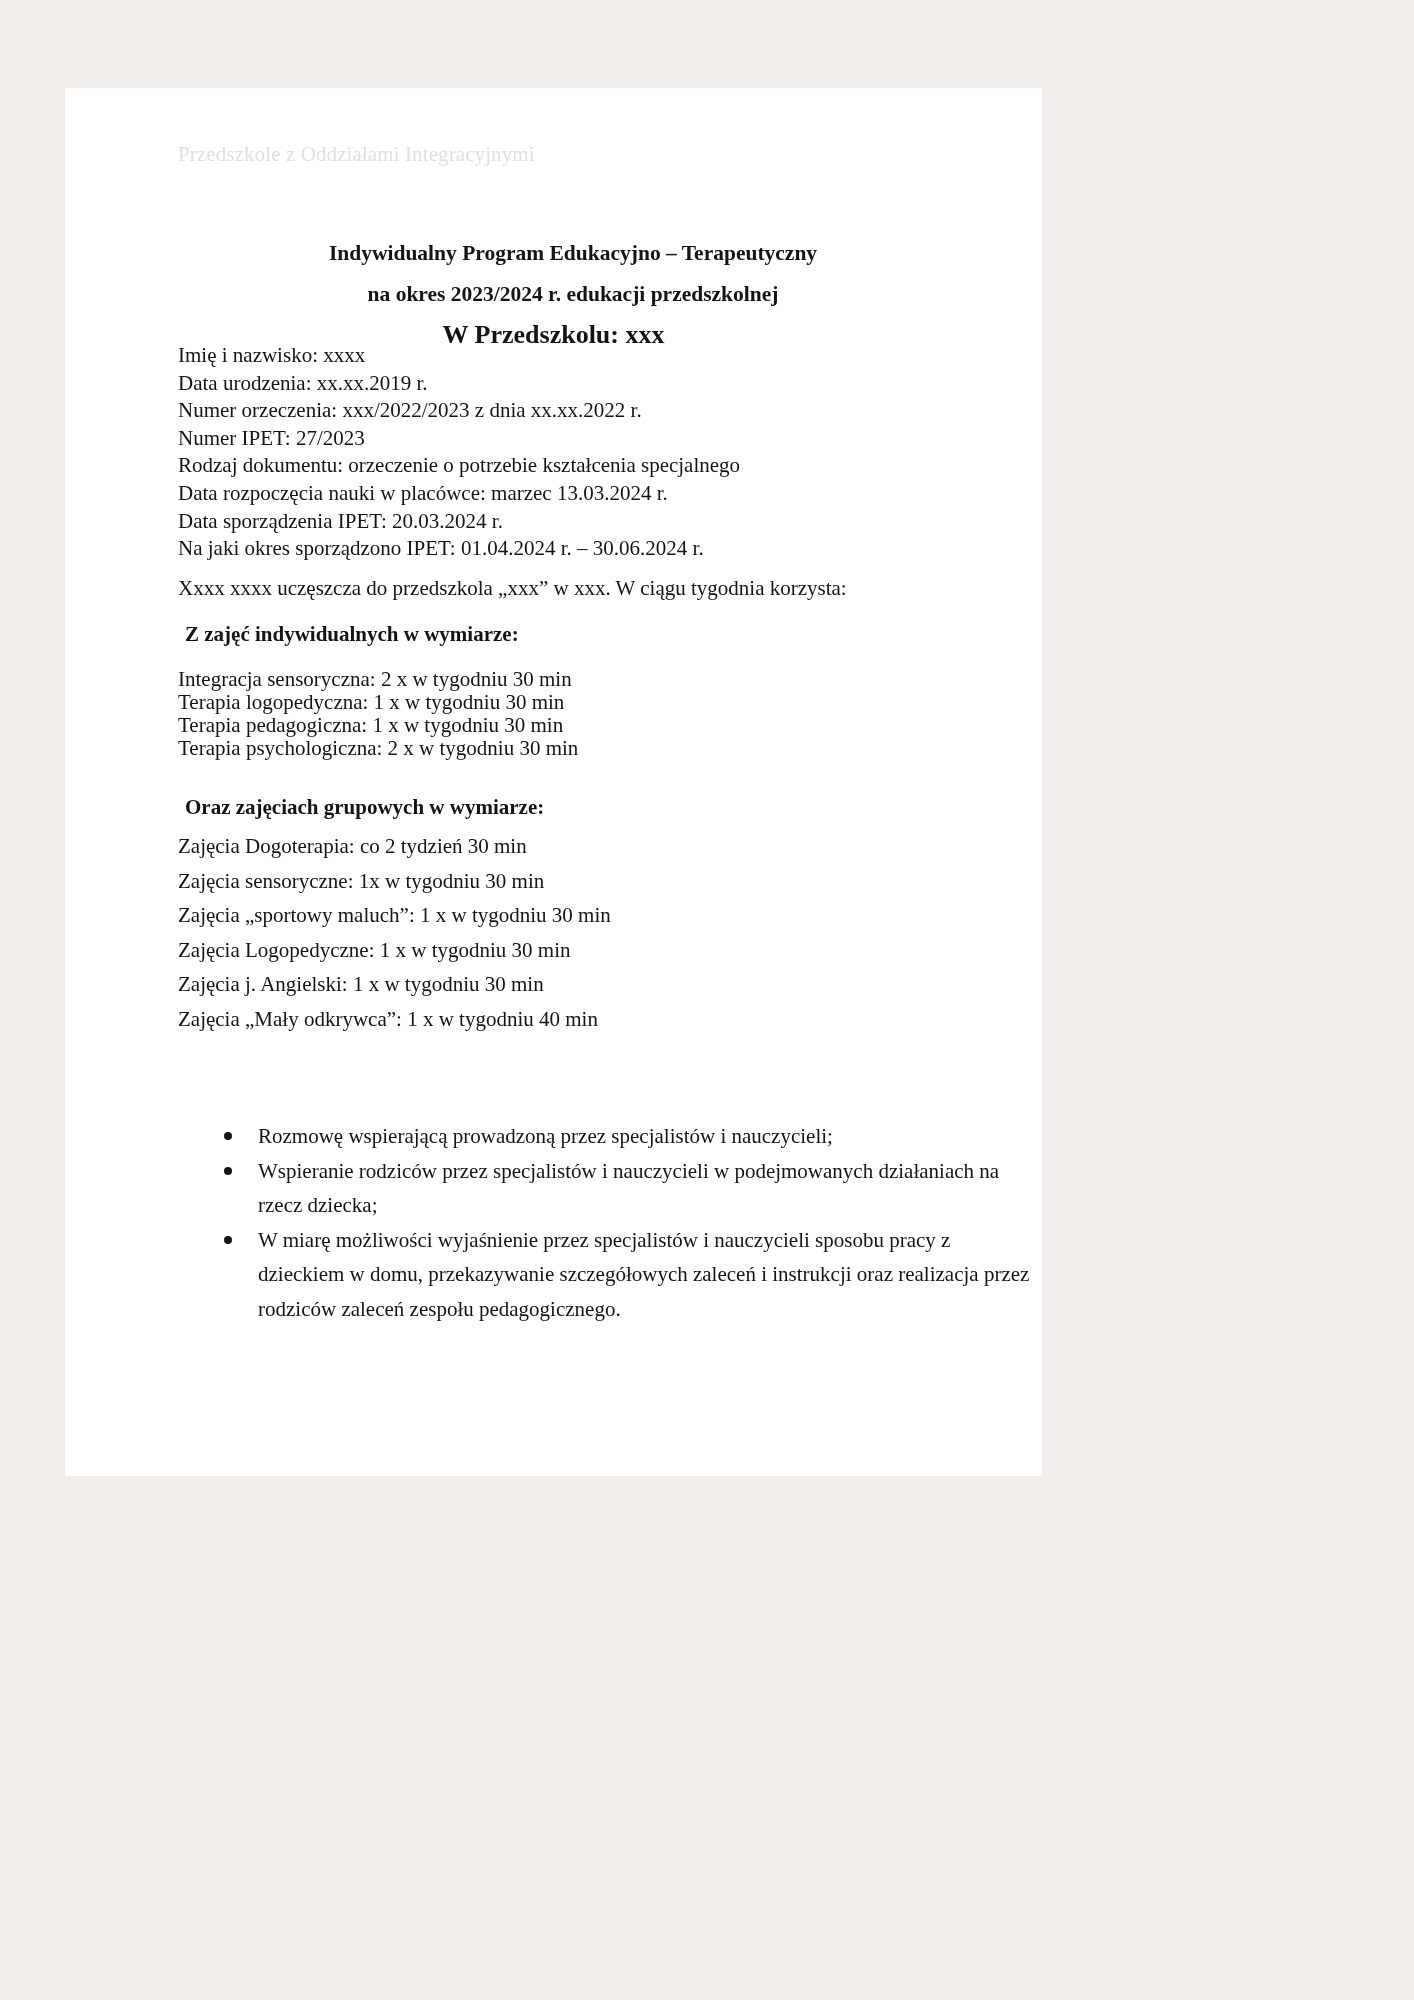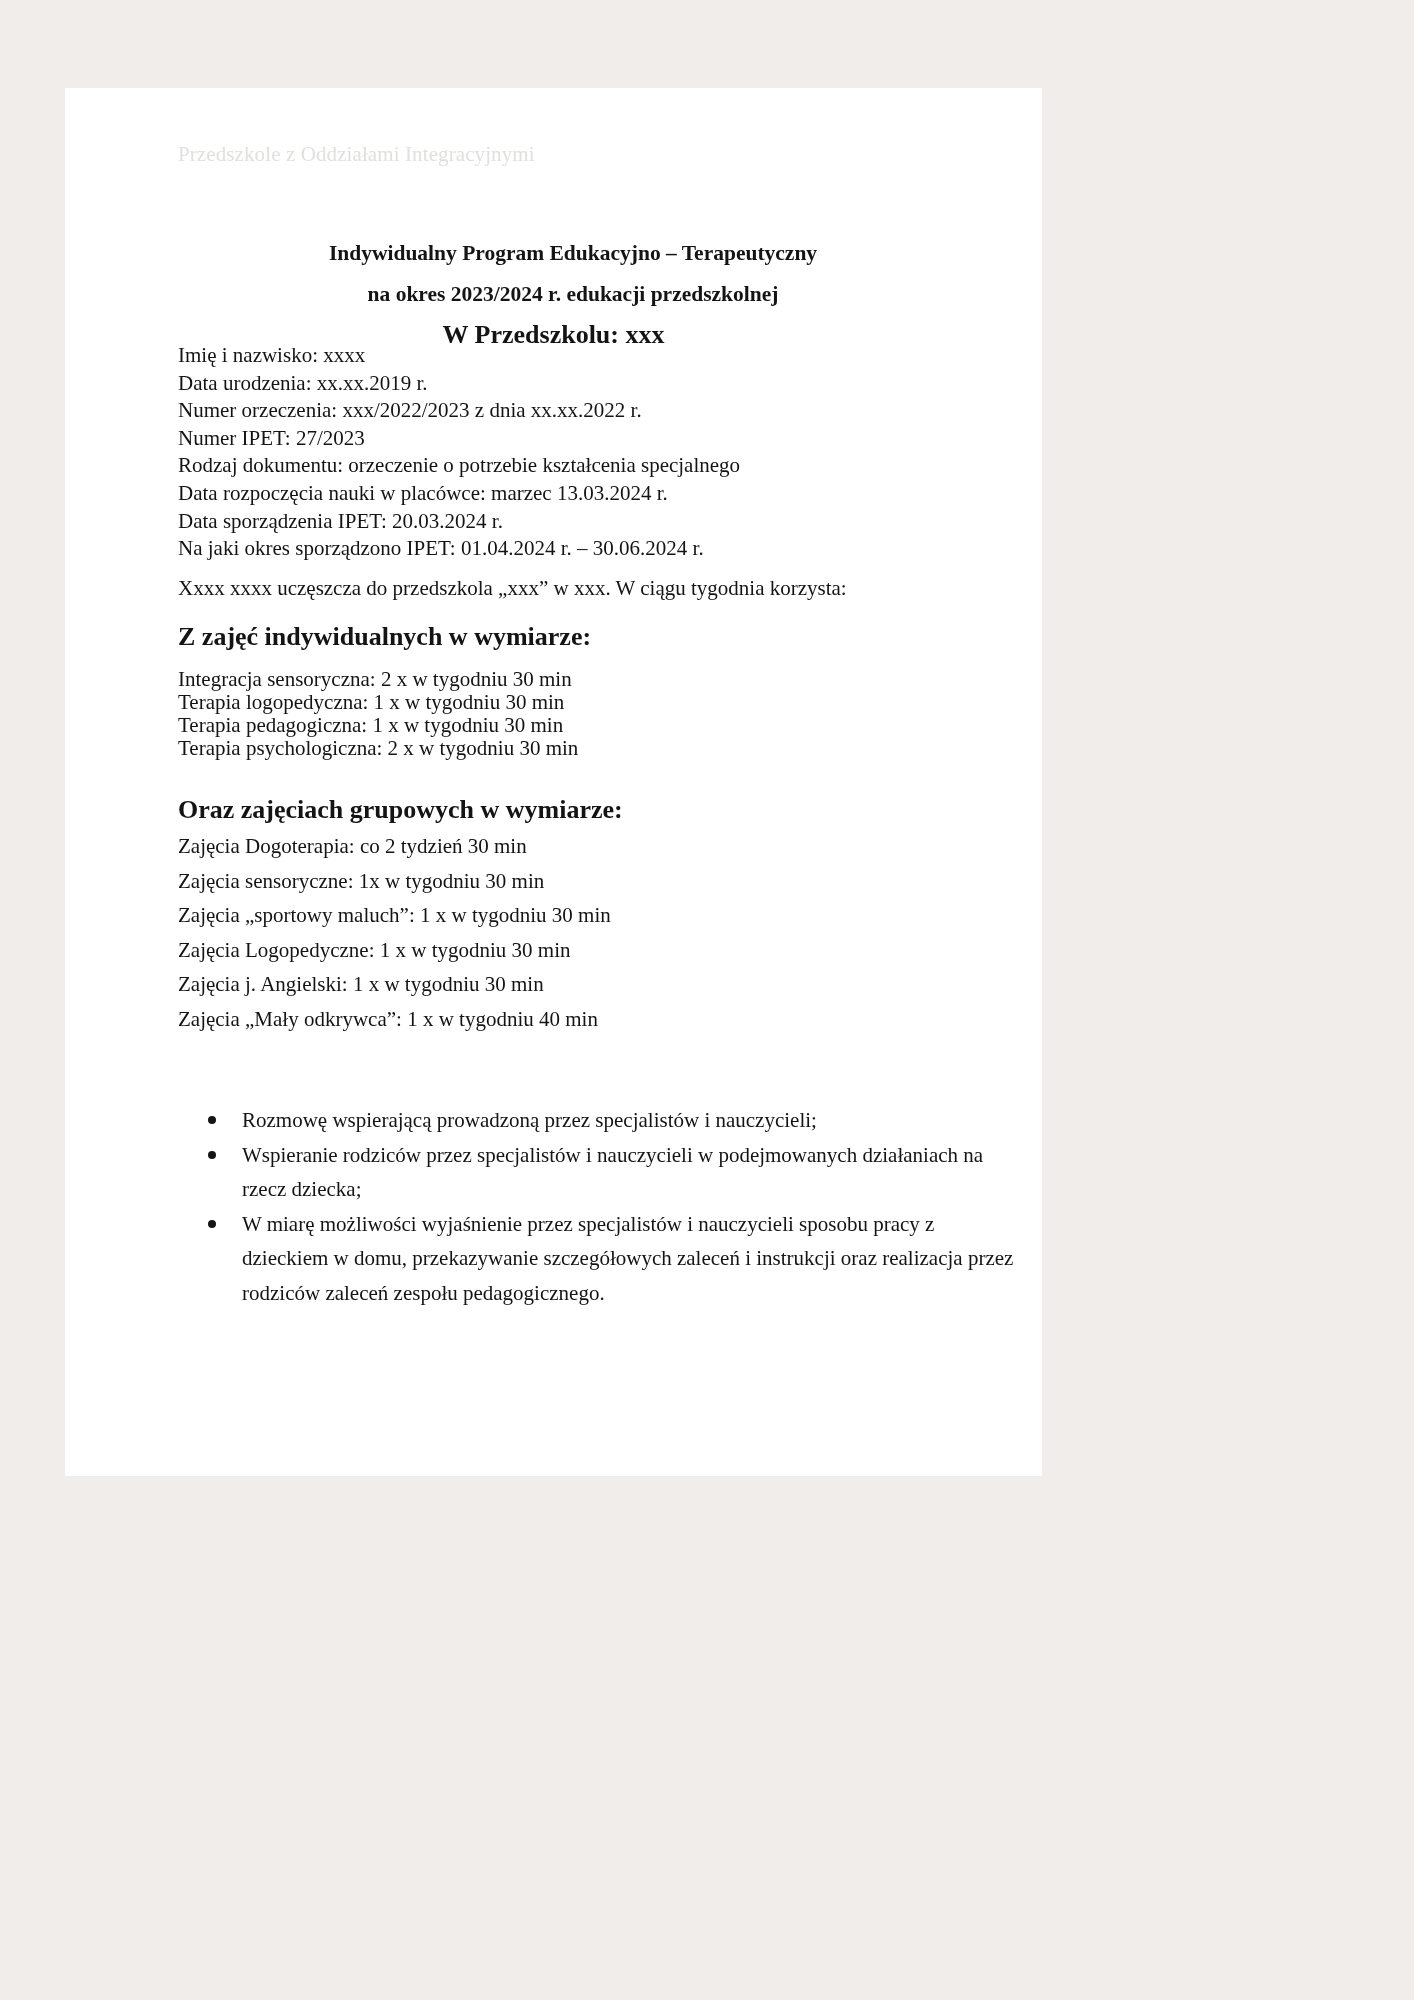--- a/index.html
+++ b/index.html
@@ -80,22 +80,22 @@
     position: absolute;
     left: 113px;
     top: 488px;
     width: 800px;
     font-size: 21px;
     color: #141414;
     white-space: nowrap;
   }
   .section-head {
     position: absolute;
-    left: 113px;
-    font-size: 26px;
+    left: 120px;
+    font-size: 21px;
     font-weight: bold;
     color: #141414;
     white-space: nowrap;
   }
   .head-individual { top: 534px; }
   .head-group { top: 707px; }
   .indiv-list {
     position: absolute;
     left: 113px;
     top: 580px;
@@ -130,21 +130,21 @@
     font-size: 21px;
     font-weight: bold;
     color: #141414;
     white-space: nowrap;
   }
   .coop-list {
     position: absolute;
     left: 113px;
     top: 1015px;
     width: 840px;
-    margin: 0;
+    margin: 16px;
     padding: 0;
     list-style: none;
   }
   .coop-item {
     position: relative;
     padding-left: 64px;
     font-size: 21px;
     color: #141414;
     line-height: 34.5px;
     margin-bottom: 0;

